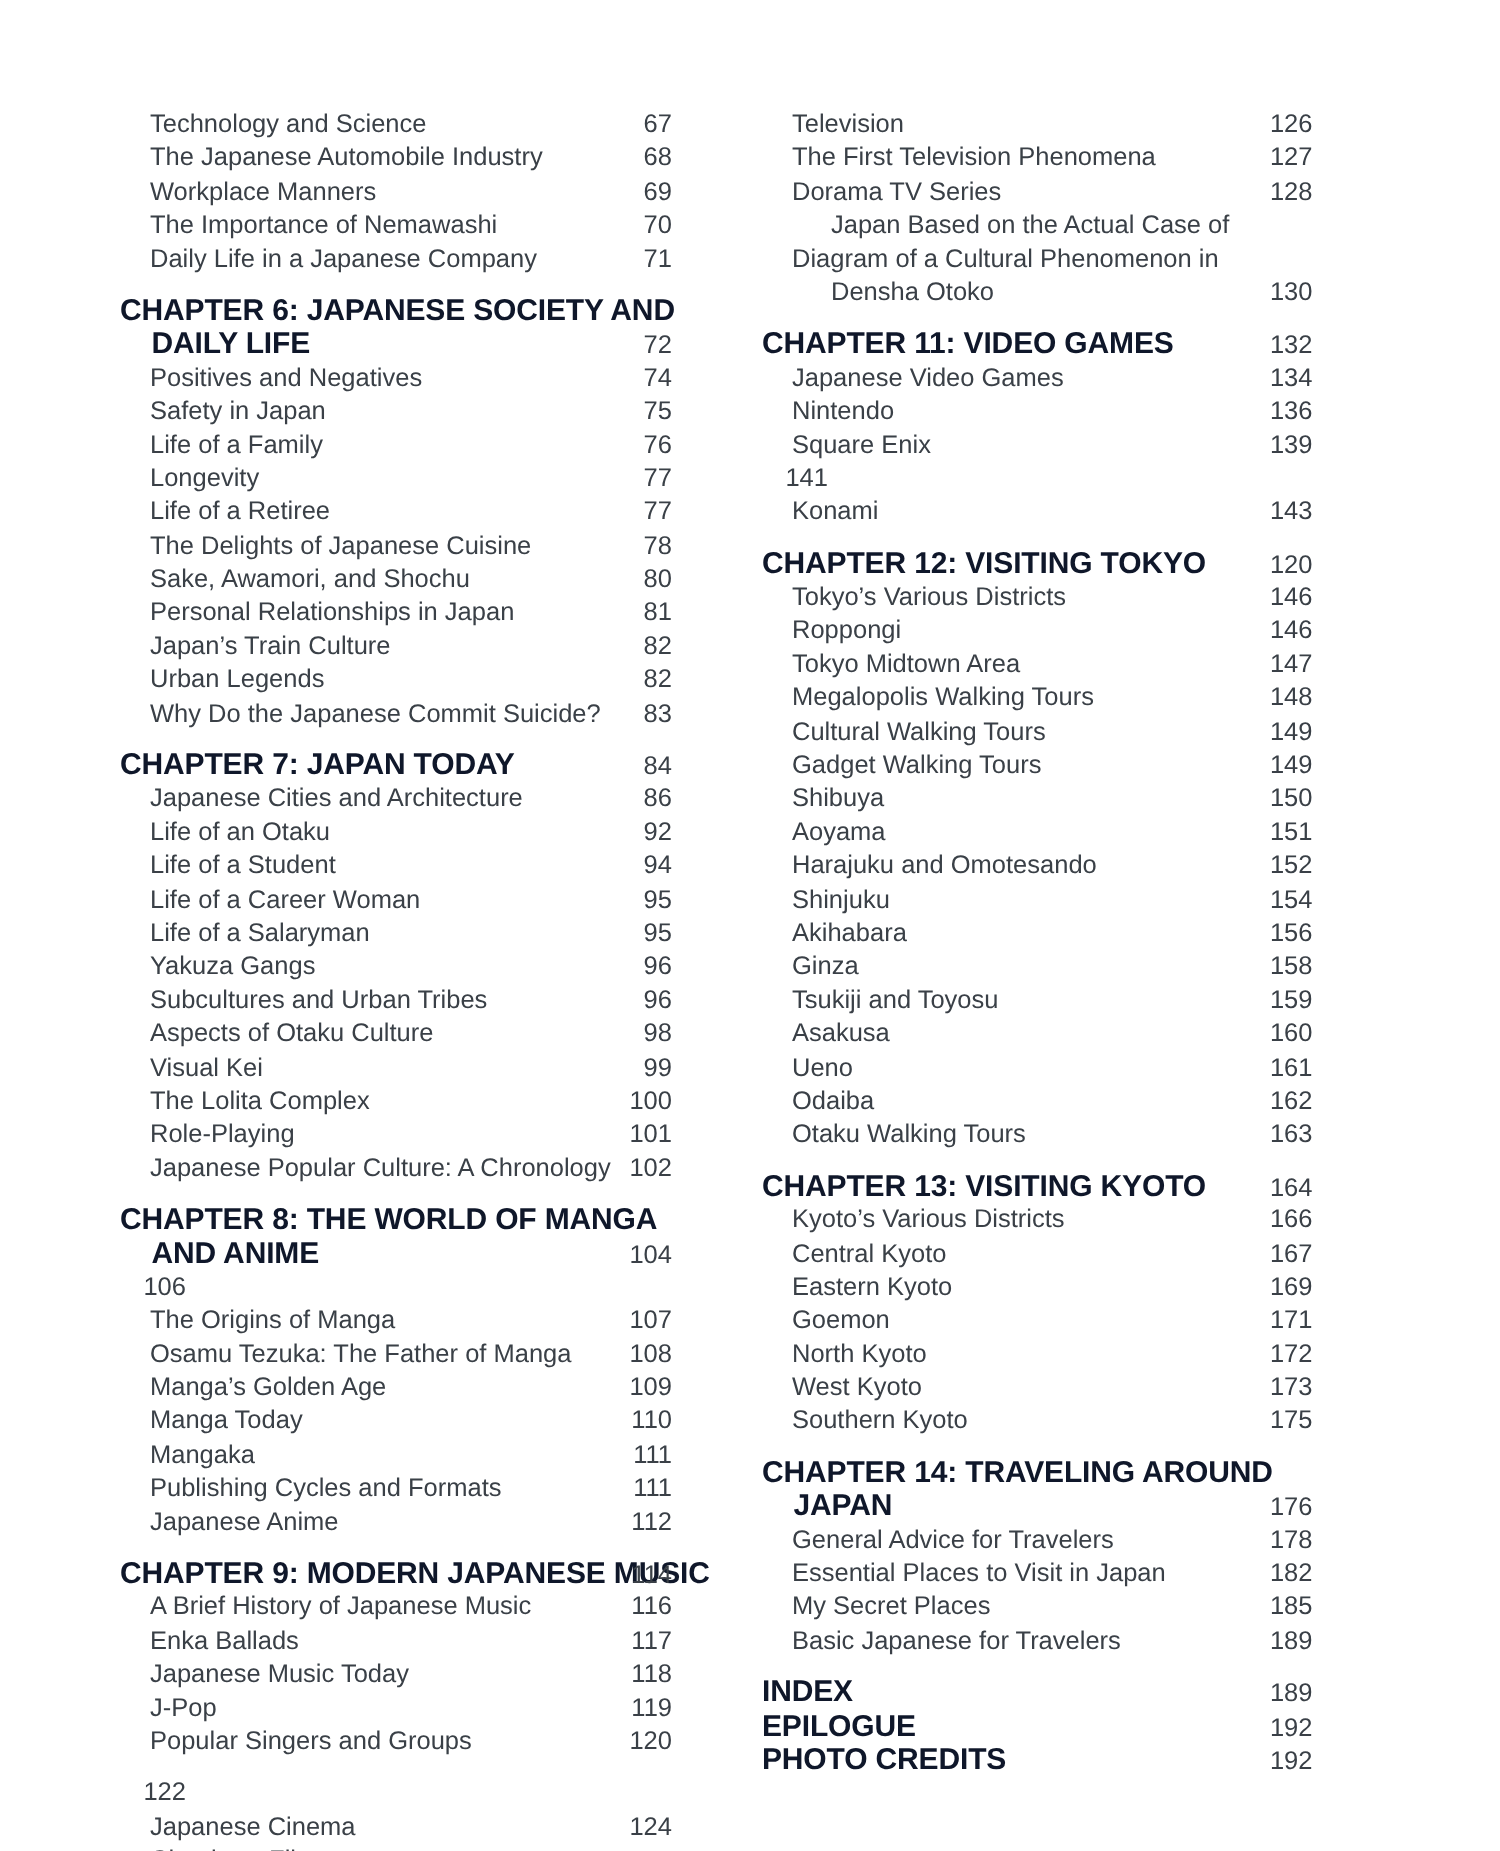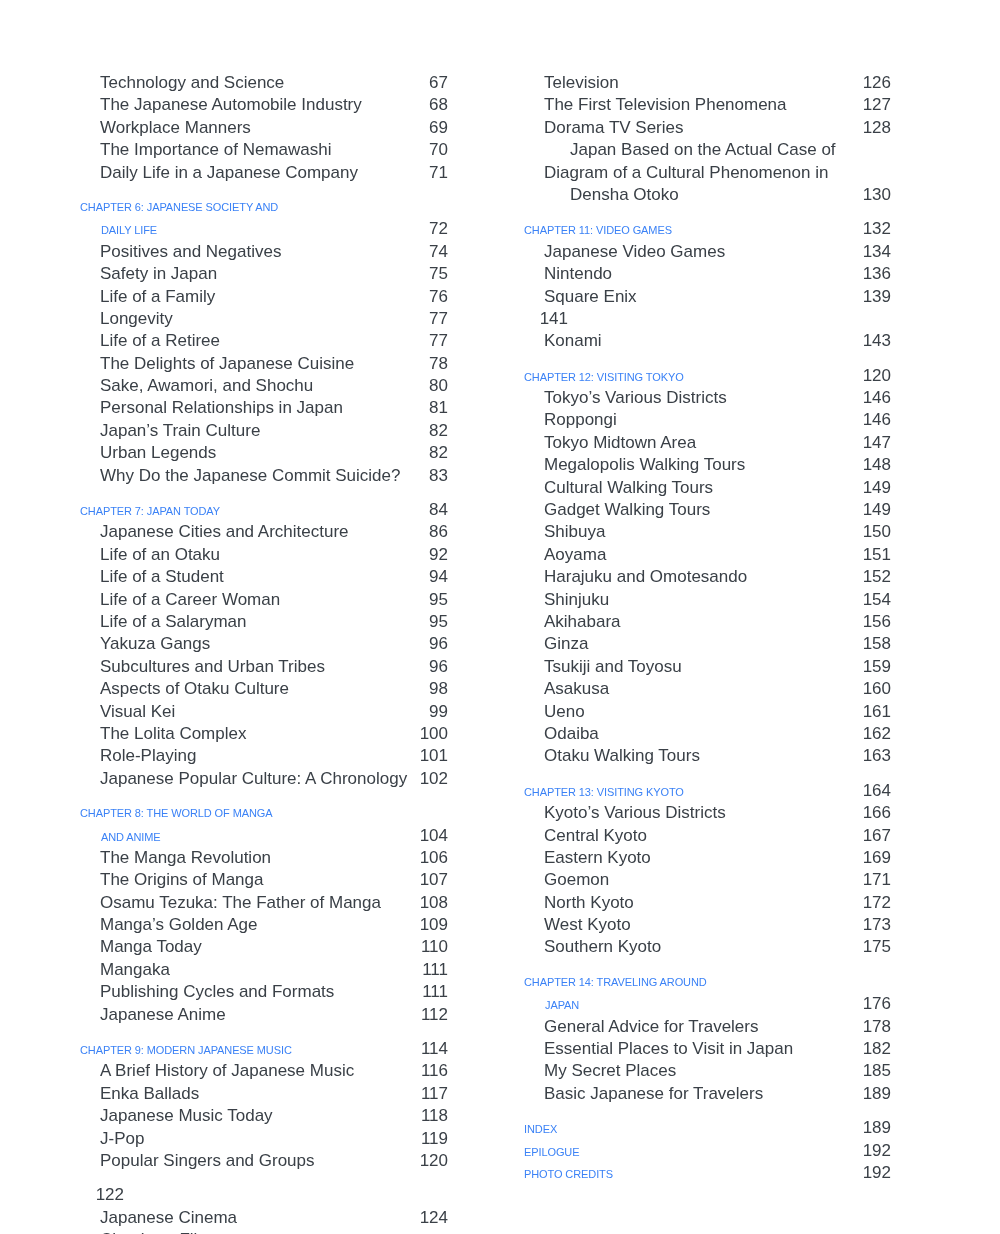--- a/index.html
+++ b/index.html
@@ -5,39 +5,39 @@
   html,body{margin:0;padding:0;}
   body{
     width:1000px;height:1234px;
     background:#ffffff;
     overflow:hidden;
     position:relative;
     font-family:"Liberation Sans", sans-serif;
   }
   .col{position:absolute;top:72px;}
   .col.left{left:80px;width:368px;}
-  .col.right{left:524px;width:367px;}
+  .col.right{left:508px;width:367px;}
   .row{
     display:flex;
     align-items:baseline;
     height:22.4px;
     line-height:22.4px;
     color:#3a4047;
     font-size:17px;
   }
   .row.gap{margin-top:12px;}
   .row .label{flex:1;min-width:0;white-space:nowrap;}
   .row .page{
     flex:none;width:44px;text-align:right;
     font-size:17px;color:#3a4047;font-weight:400;letter-spacing:0;
   }
   .row.entry .label{padding-left:20px;}
   .row.entryCont .label{padding-left:46px;}
   .row.chapter .label, .row.chapterCont .label{
-    color:#3b82f6;font-weight:400;font-size:11px;letter-spacing:-0.1px;
+    color:#0f172a;font-weight:700;font-size:20px;letter-spacing:-0.1px;
   }
   .row.chapterCont .label{padding-left:21px;}
 </style>
 </head>
 <body>
 
 <div class="page-root">
   <div class="col left">
       <div class="row entry">
         <span class="label">Technology and Science</span>
@@ -165,21 +165,20 @@
       </div>
       <div class="row chapter gap">
         <span class="label">CHAPTER 8: THE WORLD OF MANGA</span>
         <span class="page"></span>
       </div>
       <div class="row chapterCont">
         <span class="label">AND ANIME</span>
         <span class="page">104</span>
       </div>
       <div class="row entry">
-        <span class="label">The Manga Revolution</span>
         <span class="page">106</span>
       </div>
       <div class="row entry">
         <span class="label">The Origins of Manga</span>
         <span class="page">107</span>
       </div>
       <div class="row entry">
         <span class="label">Osamu Tezuka: The Father of Manga</span>
         <span class="page">108</span>
       </div>

